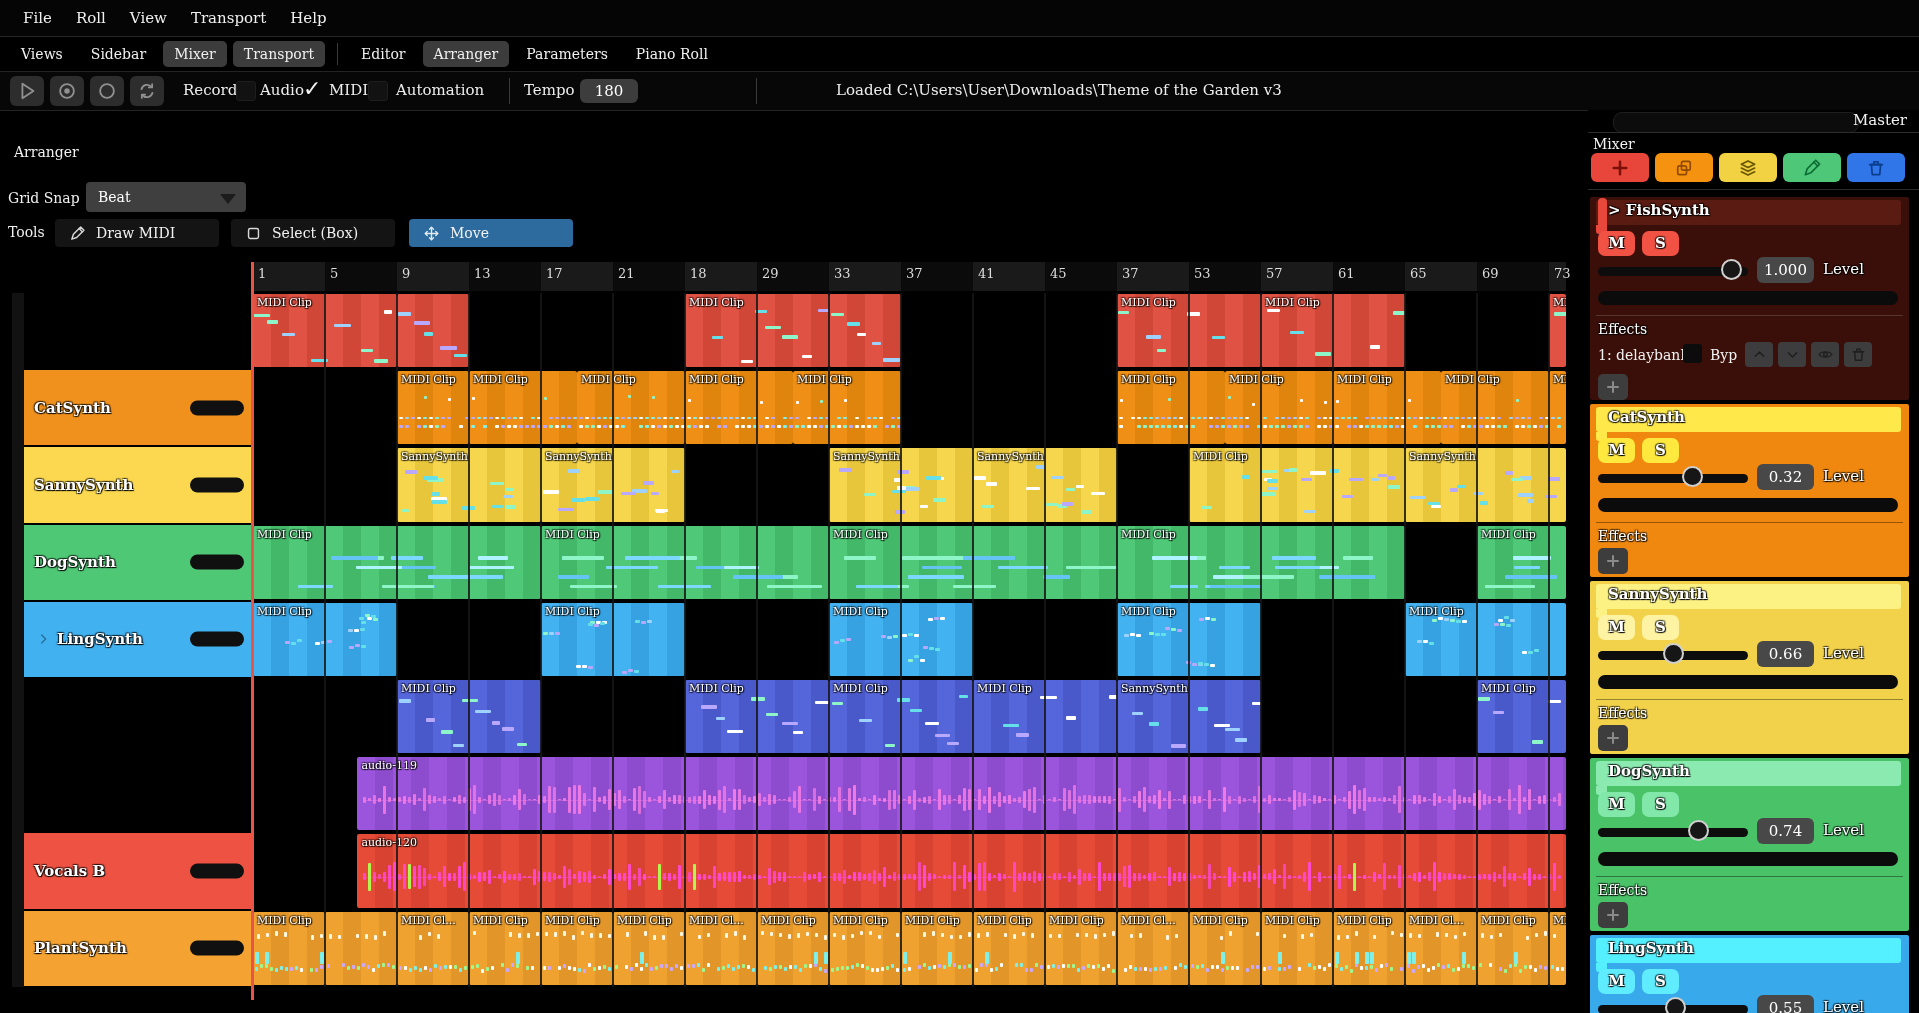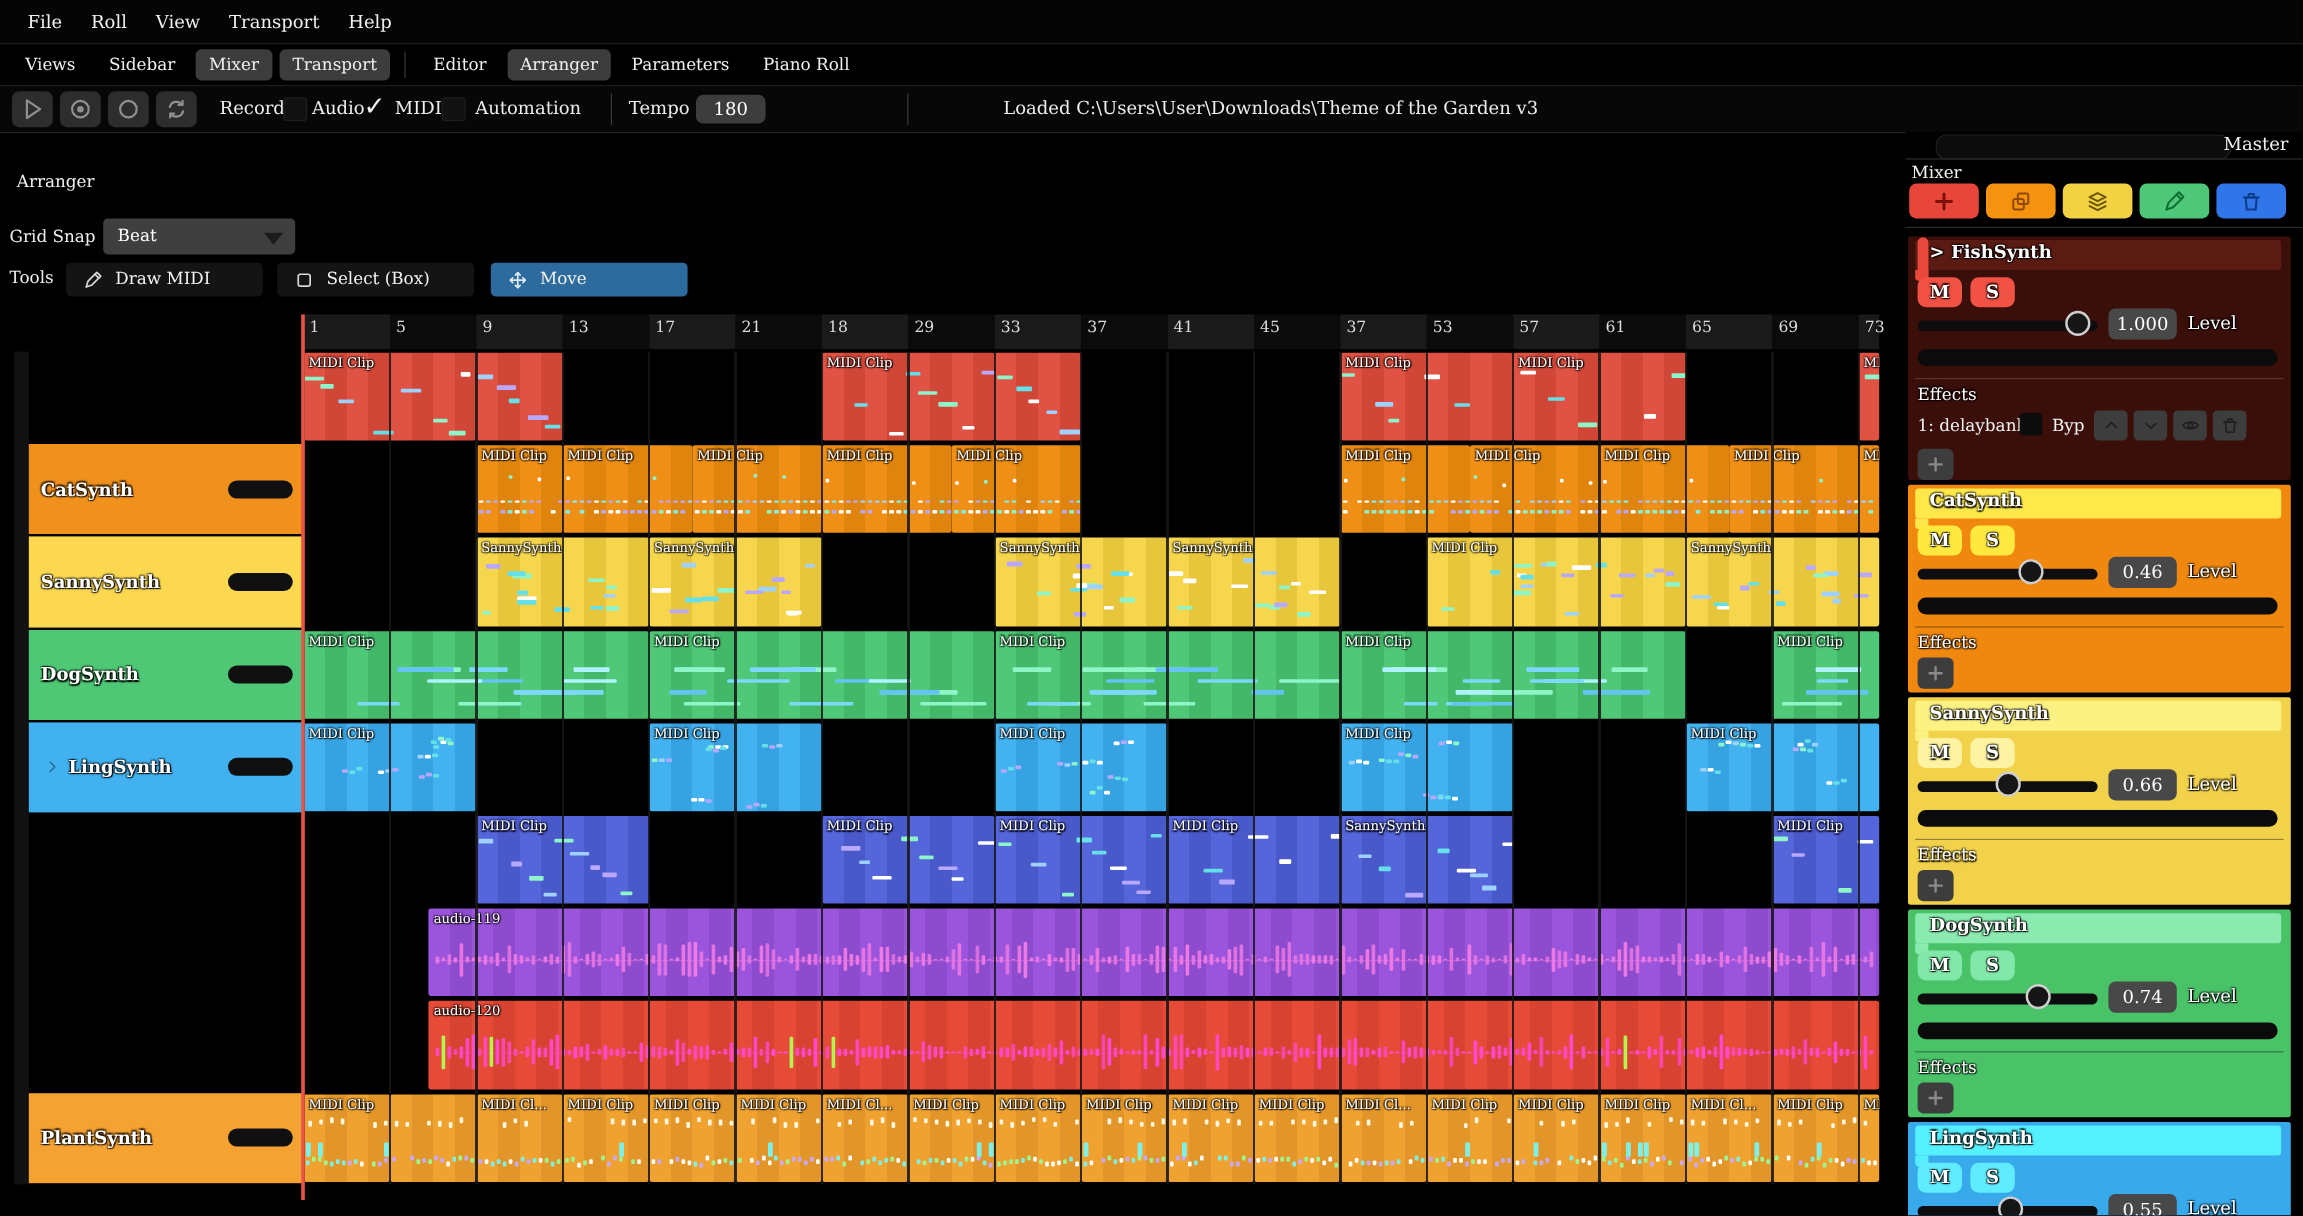--- a/index.html
+++ b/index.html
@@ -1223,20 +1223,24 @@
             <div class="note" style="left: 1171px; top: 32.2135px; width: 3px; height: 20.4851px; background: rgb(239, 122, 228); opacity: 0.892089;"></div>
             <div class="note" style="left: 1176px; top: 41.706px; width: 3px; height: 1.5px; background: rgb(239, 122, 228); opacity: 0.844322;"></div>
             <div class="note" style="left: 1181px; top: 38.3386px; width: 3px; height: 8.23479px; background: rgb(239, 122, 228); opacity: 0.962747;"></div>
             <div class="note" style="left: 1186px; top: 38.0296px; width: 3px; height: 8.85272px; background: rgb(239, 122, 228); opacity: 0.894482;"></div>
             <div class="note" style="left: 1191px; top: 41.706px; width: 3px; height: 1.5px; background: rgb(239, 122, 228); opacity: 0.840584;"></div>
             <div class="note" style="left: 1196px; top: 39.8377px; width: 3px; height: 5.2365px; background: rgb(239, 122, 228); opacity: 0.751458;"></div>
             <div class="note" style="left: 1201px; top: 36.1065px; width: 3px; height: 12.699px; background: rgb(239, 122, 228); opacity: 0.815368;"></div>
           </div>
         </div>
         <div class="abs" style="left: 0px; top: 833.4px; width: 1566px; height: 77.2px;">
+          <div class="trackhead" style="top: 0px; height: 75.2px; background: rgb(238, 82, 66);">
+            <div class="tname outl" style="left: 10px;">Vocals B</div>
+            <div class="tslider"></div>
+          </div>
           <div class="clip" style="left: 357.4px; top: 1px; width: 1208.6px; height: 73.2px; background-image: repeating-linear-gradient(to right, rgb(230, 75, 56) 0px, rgb(230, 75, 56) 18px, rgb(215, 67, 48) 18px, rgb(215, 67, 48) 36px);">
             <div class="clip-label outl">audio-120</div>
             <div class="note" style="left: 6px; top: 42.456px; width: 1196.6px; height: 1px; background: rgb(255, 73, 210); opacity: 0.45;"></div>
             <div class="note" style="left: 6px; top: 38.898px; width: 3px; height: 7.11606px; background: rgb(255, 73, 210); opacity: 0.860427;"></div>
             <div class="note" style="left: 11px; top: 28.7404px; width: 3px; height: 27.4312px; background: rgb(180, 245, 80); opacity: 1;"></div>
             <div class="note" style="left: 16px; top: 37.7784px; width: 3px; height: 9.35522px; background: rgb(255, 73, 210); opacity: 0.816151;"></div>
             <div class="note" style="left: 21px; top: 40.0513px; width: 3px; height: 4.80935px; background: rgb(255, 73, 210); opacity: 0.77179;"></div>
             <div class="note" style="left: 26px; top: 37.2092px; width: 3px; height: 10.4937px; background: rgb(255, 73, 210); opacity: 0.921111;"></div>
             <div class="note" style="left: 31px; top: 30.7829px; width: 3px; height: 23.3462px; background: rgb(255, 73, 210); opacity: 0.901218;"></div>
             <div class="note" style="left: 36px; top: 27.8651px; width: 3px; height: 29.1818px; background: rgb(255, 73, 210); opacity: 0.951334;"></div>
@@ -2002,21 +2006,21 @@
         </div>
         <div class="strip" style="top: 294px; height: 173px; background: rgb(240, 136, 15);">
           <div class="strip-header" style="background: rgb(255, 233, 74);"></div>
           <div class="strip-tab" style="background: rgb(255, 233, 74);"></div>
           <div class="strip-name outl">CatSynth</div>
           <div class="msbtn outl" style="left: 8px; background: rgb(255, 233, 62);">M</div>
           <div class="msbtn outl" style="left: 52px; background: rgb(255, 233, 62);">S</div>
           <div class="lv-track">
             <div class="lv-knob" style="left: 83.85px;"></div>
           </div>
-          <div class="lv-box">0.46</div>
+          <div class="lv-box">0.32</div>
           <div class="lv-label outl">Level</div>
           <div class="meter"></div>
           <div class="fx-divider" style="background: rgba(0, 0, 0, 0.38);"></div>
           <div class="fx-label outl">Effects</div>
           <div class="addbtn" style="top: 144px;">
             <div style="display: flex;">
               <svg width="16" height="16" viewBox="0 0 24 24" stroke="#8a8a8a" stroke-width="2" stroke-linejoin="round" stroke-linecap="round">
                 <path d="M12 4.5 v15 M4.5 12 h15" fill="none" stroke-width="3"></path>
               </svg>
             </div>

